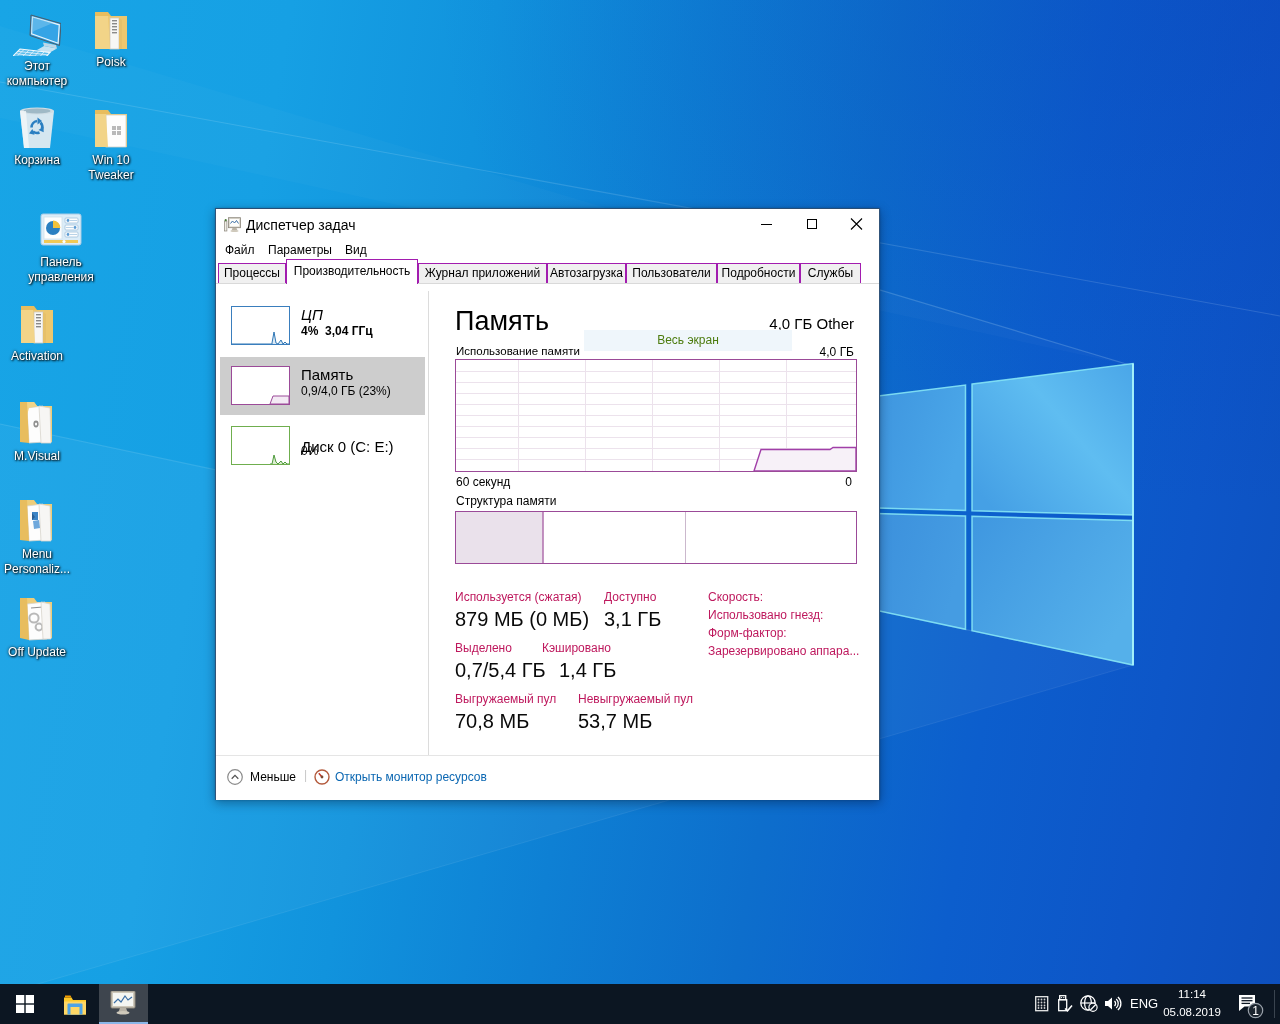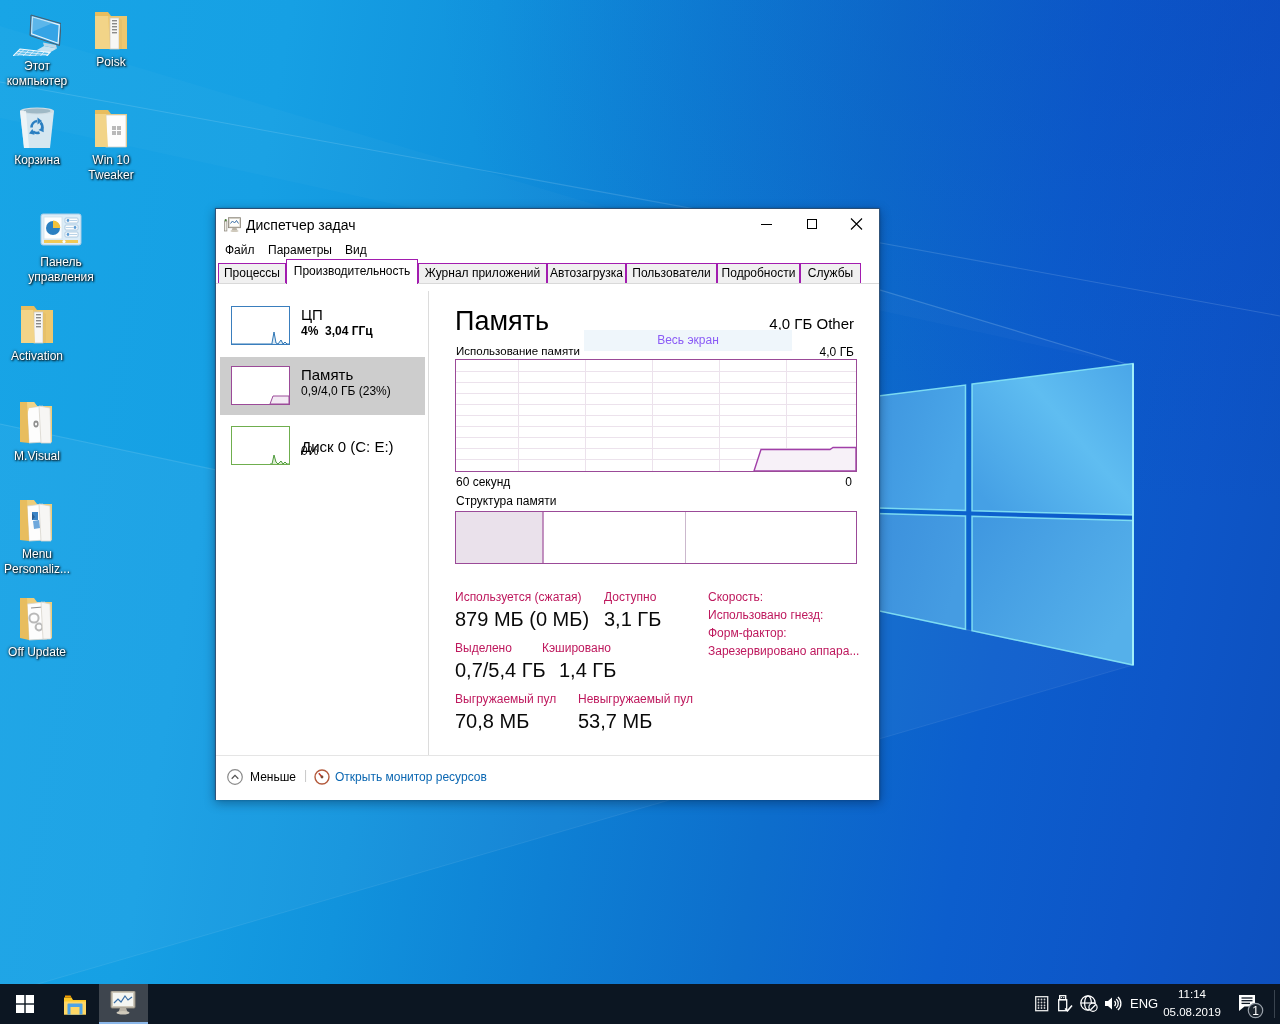--- a/index.html
+++ b/index.html
@@ -29,21 +29,21 @@
 #tabline { position:absolute; left:0; top:74px; width:100%; height:1px; background:#d9d9d9; }
 
 #sideSel { position:absolute; left:4px; top:148px; width:205px; height:58px; background:#cdcdcd; }
 .thumb { position:absolute; left:15px; width:59px; height:39px; background:#fff; }
 .sname { position:absolute; left:85px; font-size:15px; color:#000; }
 .ssub  { position:absolute; left:85px; font-size:12px; color:#000; }
 #vdivider { position:absolute; left:212px; top:82px; width:1px; height:465px; background:#dcdcdc; }
 
 #mhead { position:absolute; left:239px; top:97px; font-size:27px; letter-spacing:0; }
 #mtype { position:absolute; right:25px; top:106px; font-size:15px; }
-#ghost { position:absolute; left:368px; top:121px; width:208px; height:21px; background:#eff6fb; color:#8b5cf6; font-size:12px; text-align:center; line-height:20px; }
+#ghost { position:absolute; left:368px; top:121px; width:208px; height:21px; background:#eff6fb; color:#4d7c0f; font-size:12px; text-align:center; line-height:20px; }
 #glabel { position:absolute; left:240px; top:136px; font-size:11.5px; }
 #glabelr { position:absolute; right:25px; top:136px; font-size:12px; }
 #graph { position:absolute; left:239px; top:150px; width:402px; height:113px; border:1px solid #9b4a98; background:#fff; }
 #gsec { position:absolute; left:240px; top:266px; font-size:12px; }
 #gzero { position:absolute; right:27px; top:266px; font-size:12px; }
 #clabel { position:absolute; left:240px; top:285px; font-size:12px; }
 #cbar { position:absolute; left:239px; top:302px; width:402px; height:53px; border:1px solid #9b4a98; background:#fff; }
 .stl { position:absolute; font-size:12px; color:#be185d; }
 .stv { position:absolute; font-size:20px; color:#0a0a0a; }
 #footer { position:absolute; left:0; top:546px; width:100%; height:45px; border-top:1px solid #e5e5e5; background:#fff; }
@@ -300,21 +300,21 @@
     <div class="tab" style="left:584px; width:61px;">Службы</div>
   </div>
   <div id="tabline"></div>
   <div id="sidebar">
     <div id="sideSel"></div>
     <div class="thumb" style="top:97px; border:1px solid #3a7ebd;">
       <svg width="57" height="37">
           <path d="M0,37 L40,37 L40,36 L42,25 L44,36 L46,37 L49,33 L51,37 L53,35 L55,37 L57,37" fill="#dceaf5" stroke="#2e76b5" stroke-width="1"></path>
         </svg>
     </div>
-    <div class="sname" style="top:97px;">ЦП</div>
+    <div class="sname" style="top:97px;font-style:italic;">ЦП</div>
     <div class="ssub" style="top:115px;font-weight:bold;">4%&nbsp; 3,04 ГГц</div>
     <div class="thumb" style="top:157px; border:1px solid #9b4a98;">
       <svg width="57" height="37">
           <path d="M38,37 L41,29 L57,29 L57,37 Z" fill="#f3eaf4" stroke="#9b4a98" stroke-width="1"></path>
         </svg>
     </div>
     <div class="sname" style="top:157px;">Память</div>
     <div class="ssub" style="top:175px;">0,9/4,0 ГБ (23%)</div>
     <div class="thumb" style="top:217px; border:1px solid #6fae4e;">
       <svg width="57" height="37">

